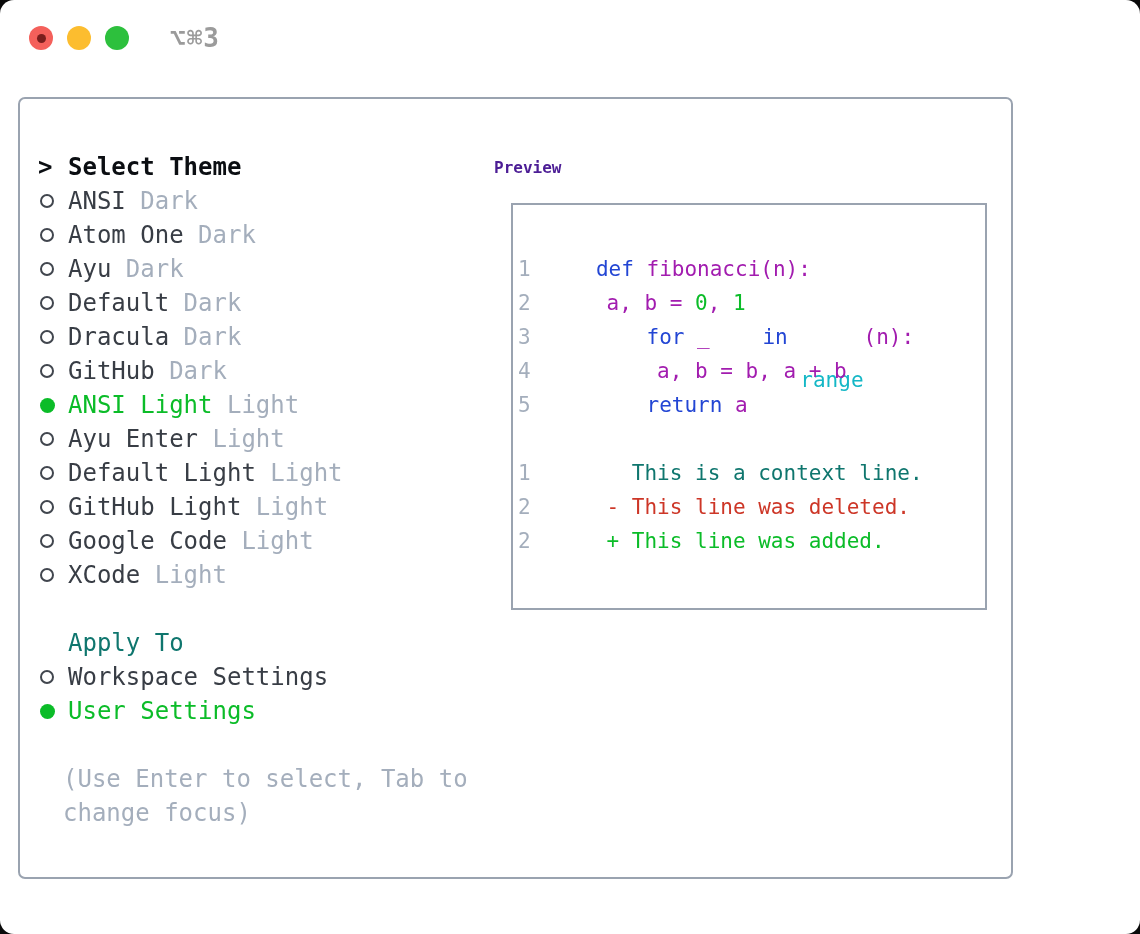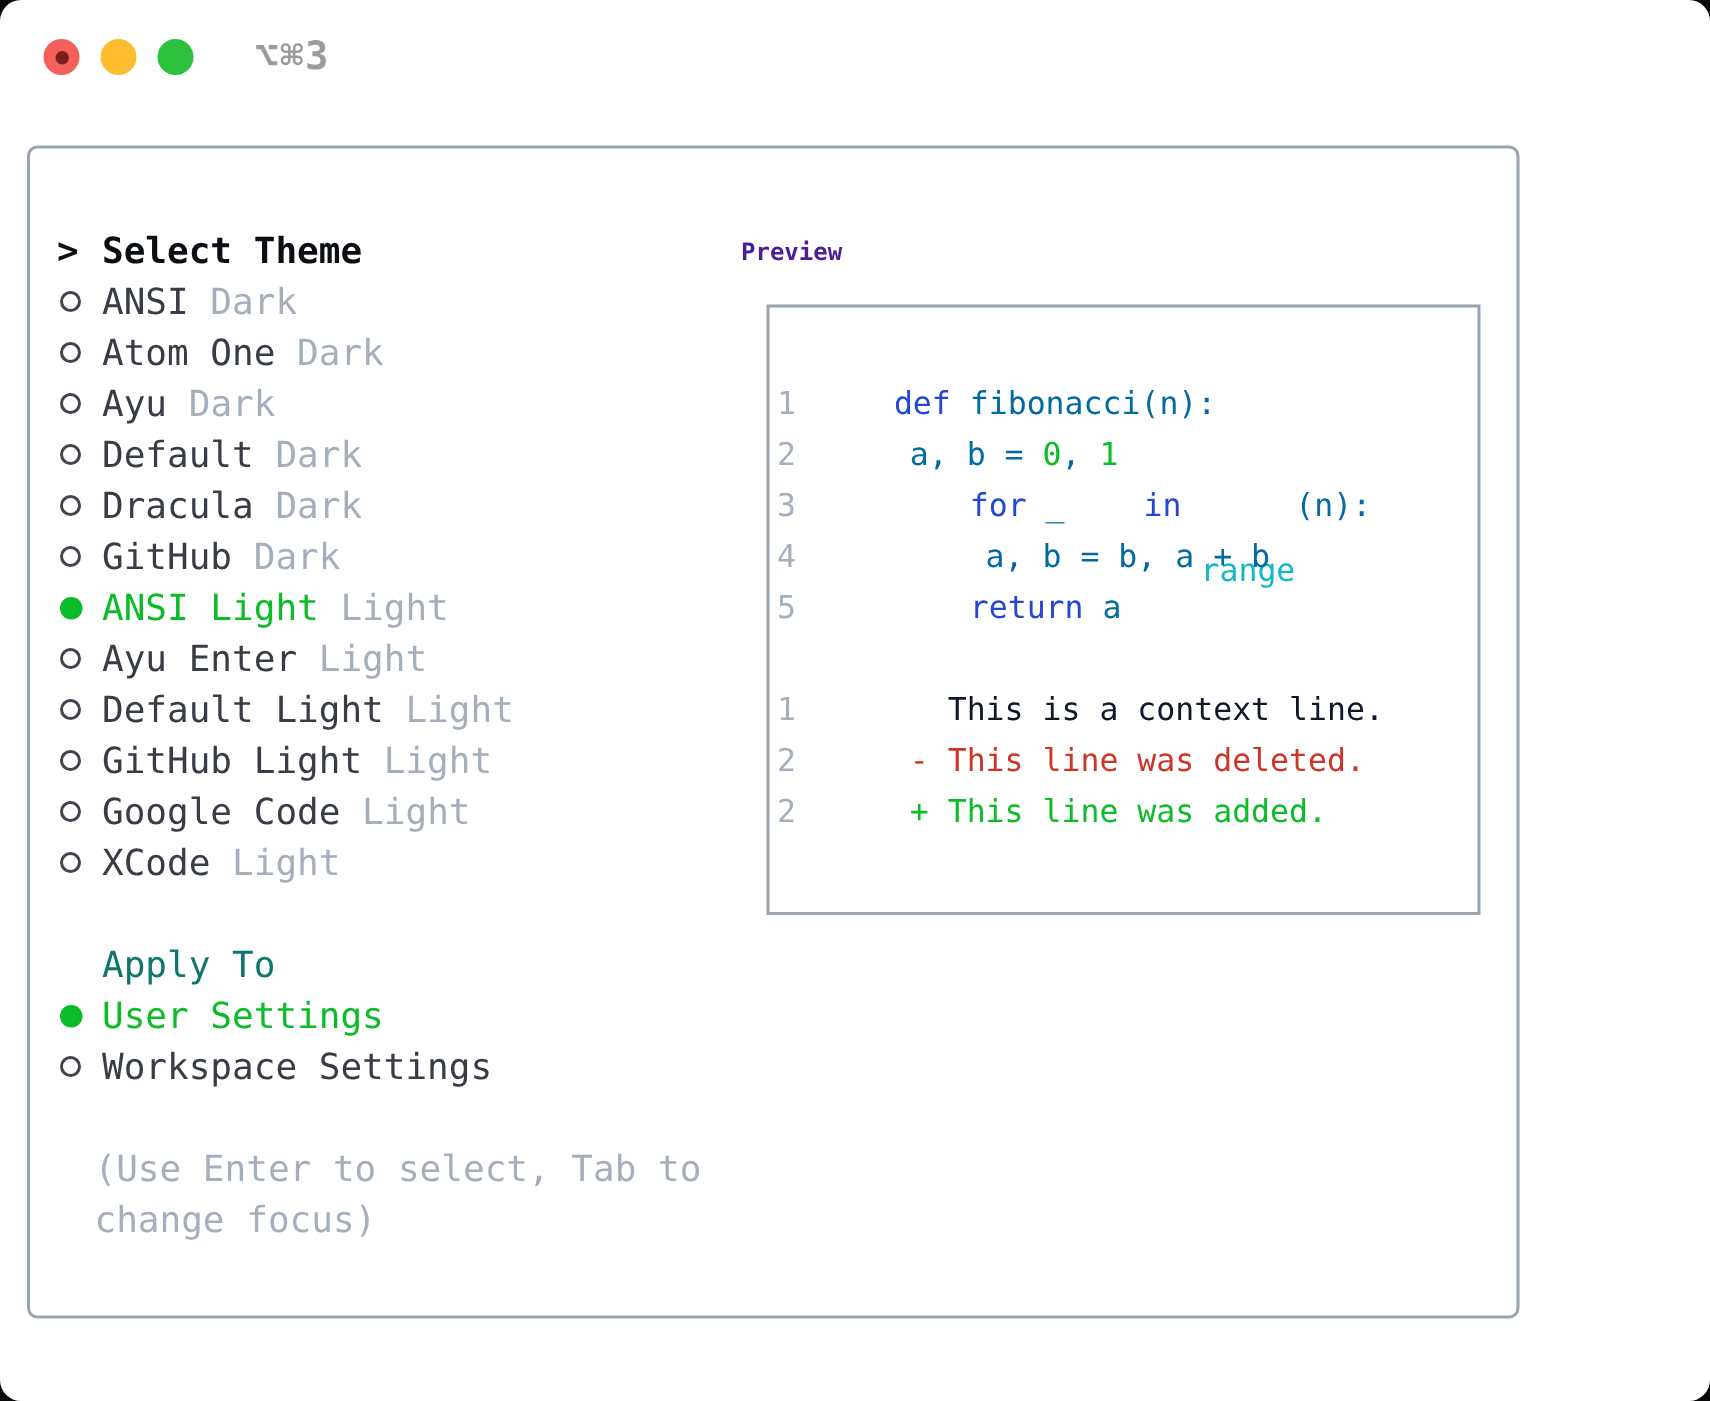--- a/index.html
+++ b/index.html
@@ -38,27 +38,27 @@
   .item-suffix { color:#a4aebc; }
   .apply-title { color:#0f766e; }
   .hint { color:#a4aebc; width:450px; white-space:normal;margin-left:25px; }
 
   
   .preview-title { position:absolute; left:474px; top:51px; height:34px; display:flex; align-items:center; font-size:16px; font-weight:bold; color:#4c1d95; }
   .preview-box { position:absolute; left:491px; top:104px; width:476px; height:407px; border:2px solid #9aa3b0; background:#fff; }
   .code { padding:47px 0 0 5px; font-size:21px; line-height:34px; }
   .code-line { display:flex; white-space:pre; height:34px; }
   .num { display:inline-block; width:3ch; flex:0 0 auto; color:#a4aebc; }
-  .c-fg  { color:#0369a1; }
+  .c-fg  { color:#a21caf; }
   .c-kw  { color:#2346d4;margin-left:40px; }
   .c-fn  { color:#14b7c6;margin-top:43px; }
   .c-num { color:#0bbc28; }
   .c-del { color:#cd3627; }
   .c-add { color:#0bbc28; }
-  .c-ctx { color:#0f172a; }
+  .c-ctx { color:#0f766e; }
 </style>
 </head>
 <body>
 
 <div class="window">
 
   <div class="titlebar">
     <span class="tl red">
       <span class="tl-dot"></span>
     </span>
@@ -91,22 +91,22 @@
         </div>
 
       <div class="row blank"></div>
 
       <div class="row">
         <span class="marker"></span>
         <span class="apply-title">Apply To</span>
       </div>
 
       <div id="apply-options">
+          <div class="row"><span class="marker"><span class="radio-circle"></span></span><span class="item-label">Workspace Settings</span></div>
           <div class="row"><span class="marker"><span class="radio-filled"></span></span><span class="item-label selected">User Settings</span></div>
-          <div class="row"><span class="marker"><span class="radio-circle"></span></span><span class="item-label">Workspace Settings</span></div>
         </div>
 
       <div class="row blank"></div>
 
       <div class="hint">(Use Enter to select, Tab to change focus)</div>
     </div>
 
     <div class="preview-title">Preview</div>
 
     <div class="preview-box">

